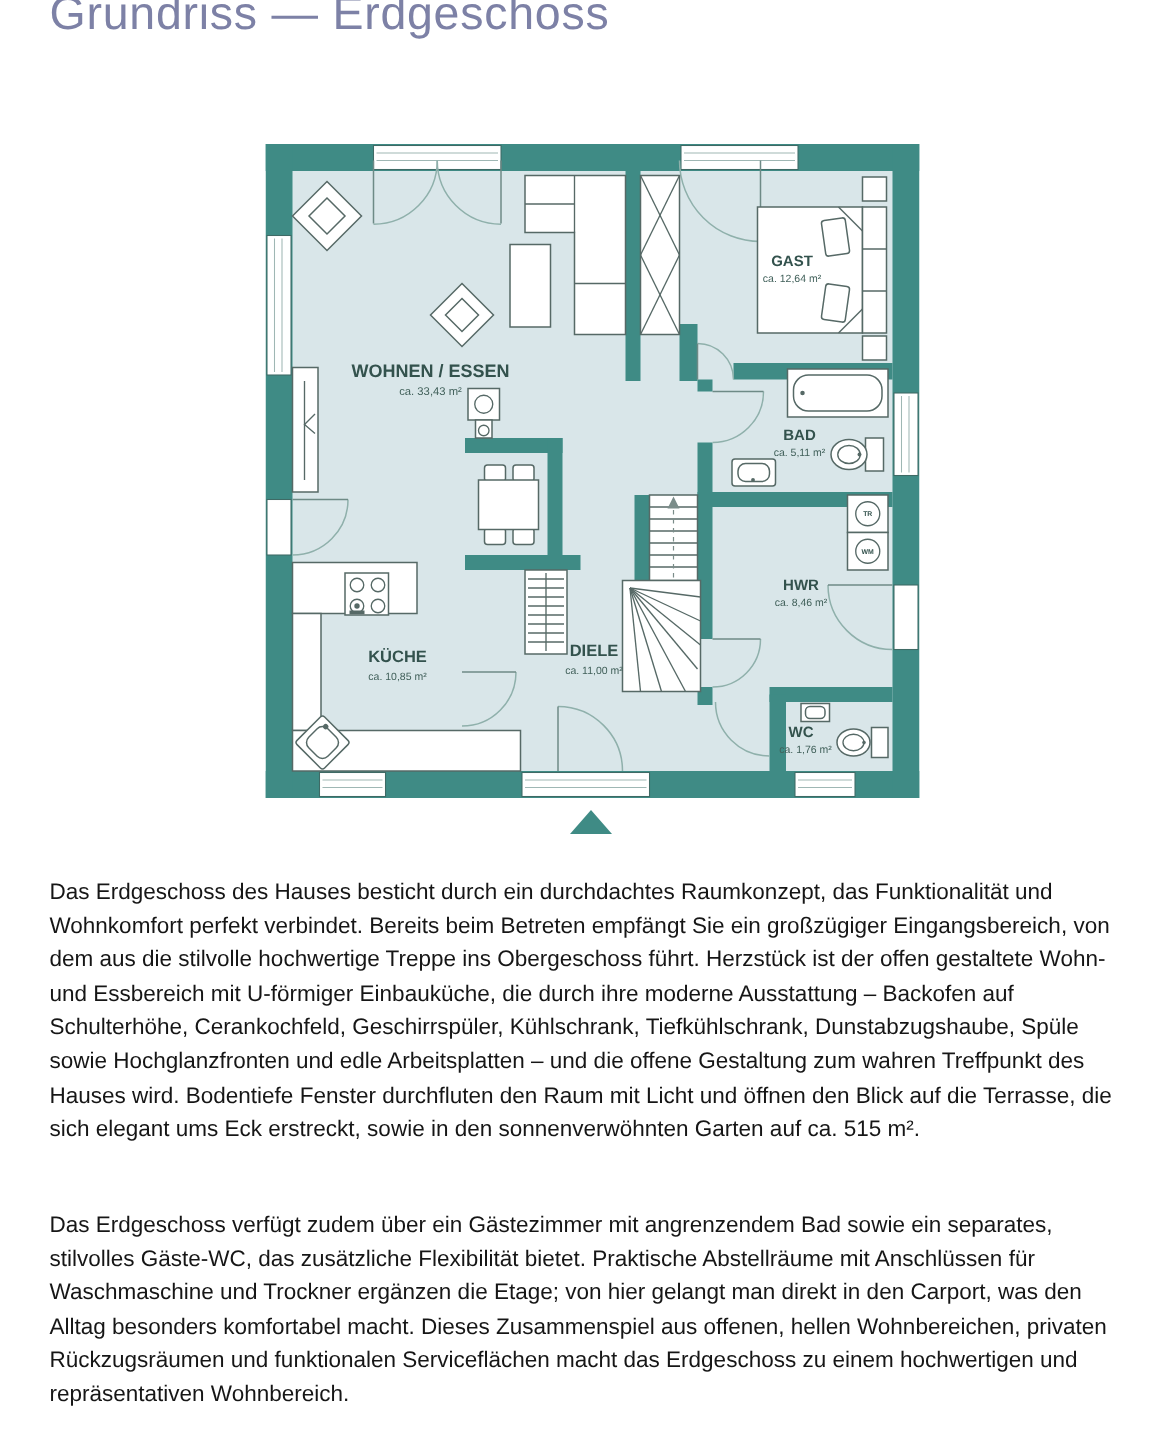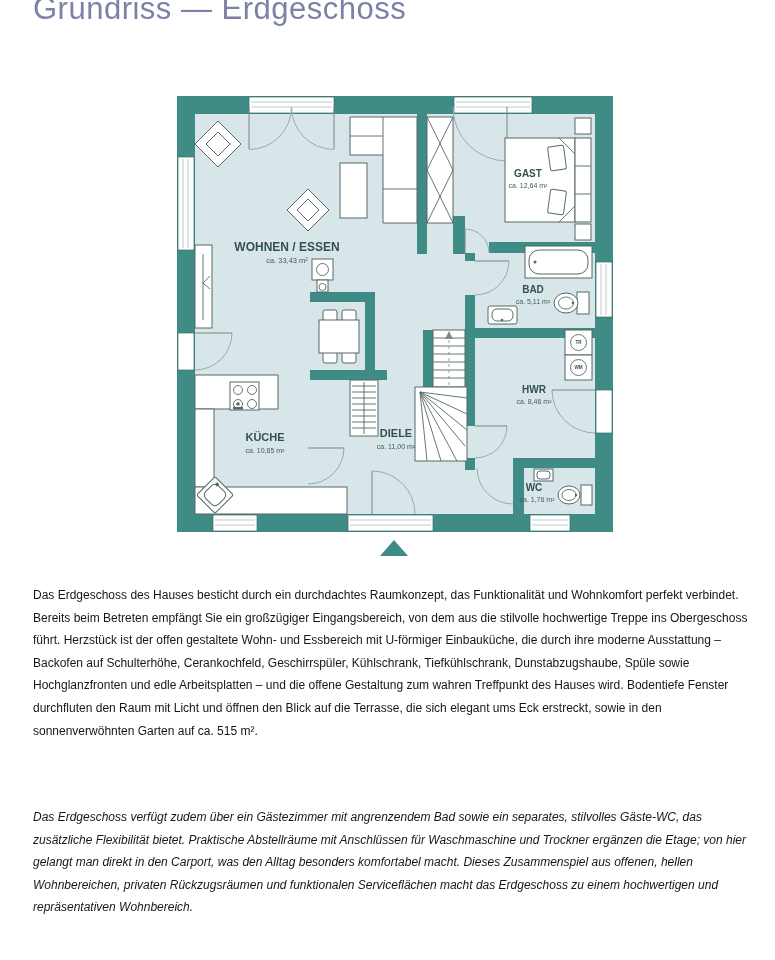--- a/index.html
+++ b/index.html
@@ -1,24 +1,24 @@
 <!DOCTYPE html>
 <html><head>
 <meta charset="utf-8">
 <style>
   html,body{margin:0;padding:0;}
   body{width:775px;height:960px;background:#ffffff;position:relative;overflow:hidden;
        font-family:"Liberation Sans",sans-serif;}
   .page-title{position:absolute;left:33px;top:-7px;margin:0;font-size:31px;line-height:1;
        font-weight:400;letter-spacing:.5px;color:#7d81a6;white-space:nowrap;}
   .plan-wrap{position:absolute;left:177px;top:96px;width:436px;height:466px;}
-  .body-text{position:absolute;left:33px;width:723px;margin:0;font-size:12px;
+  .body-text{position:absolute;left:33px;width:723px;margin:0;font-size:15px;
        line-height:22.6px;color:#161616;}
   #para1{top:584px;}
-  #para2{top:806px;font-style:italic;}
+  #para2{top:806px;}
   svg text{font-family:"Liberation Sans",sans-serif;}
   .room-name{font-weight:bold;fill:#33524d;}
   .room-area{fill:#41605a;}
   .furn{fill:#ffffff;stroke:#566966;stroke-width:1;}
   .furnl{fill:none;stroke:#566966;stroke-width:0.9;}
   .wall{fill:#3f8b85;}
   .win{fill:#ffffff;stroke:#3e6a65;stroke-width:0.7;}
   .winl{stroke:#9fb7b4;stroke-width:0.7;}
   .arc{fill:none;stroke:#8fb0ab;stroke-width:1;}
   .leaf{stroke:#6e8a86;stroke-width:1;}

